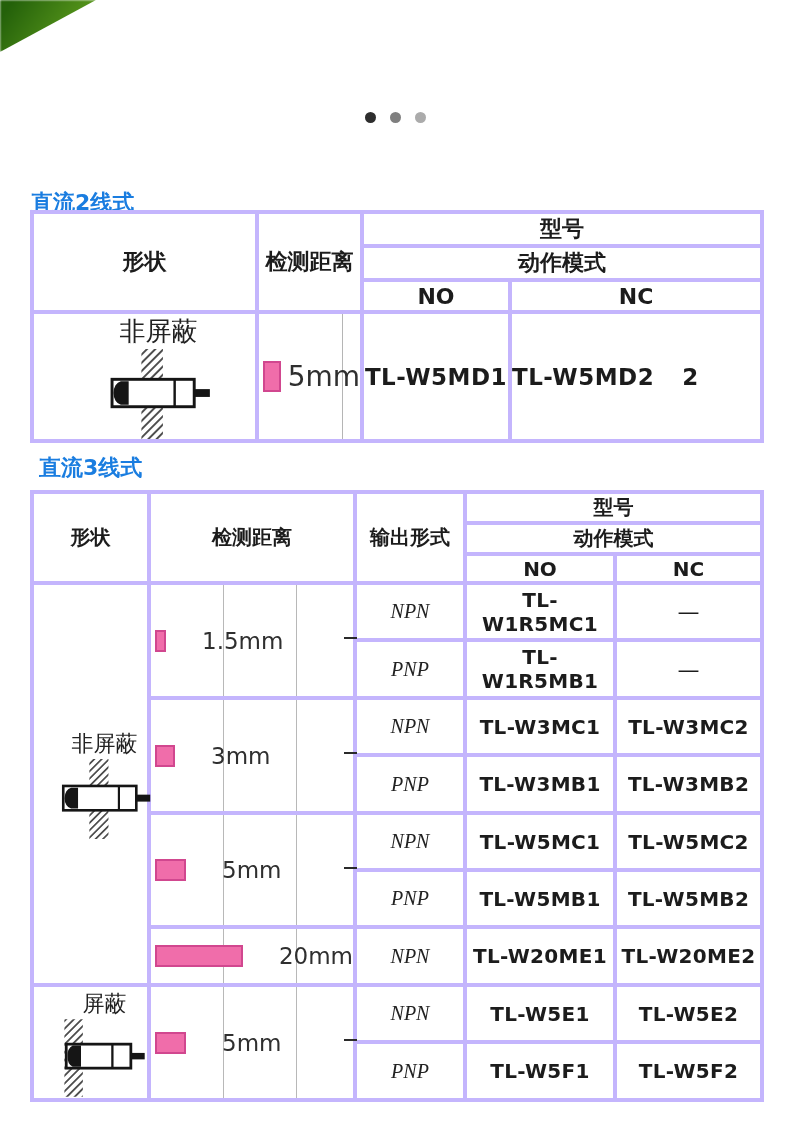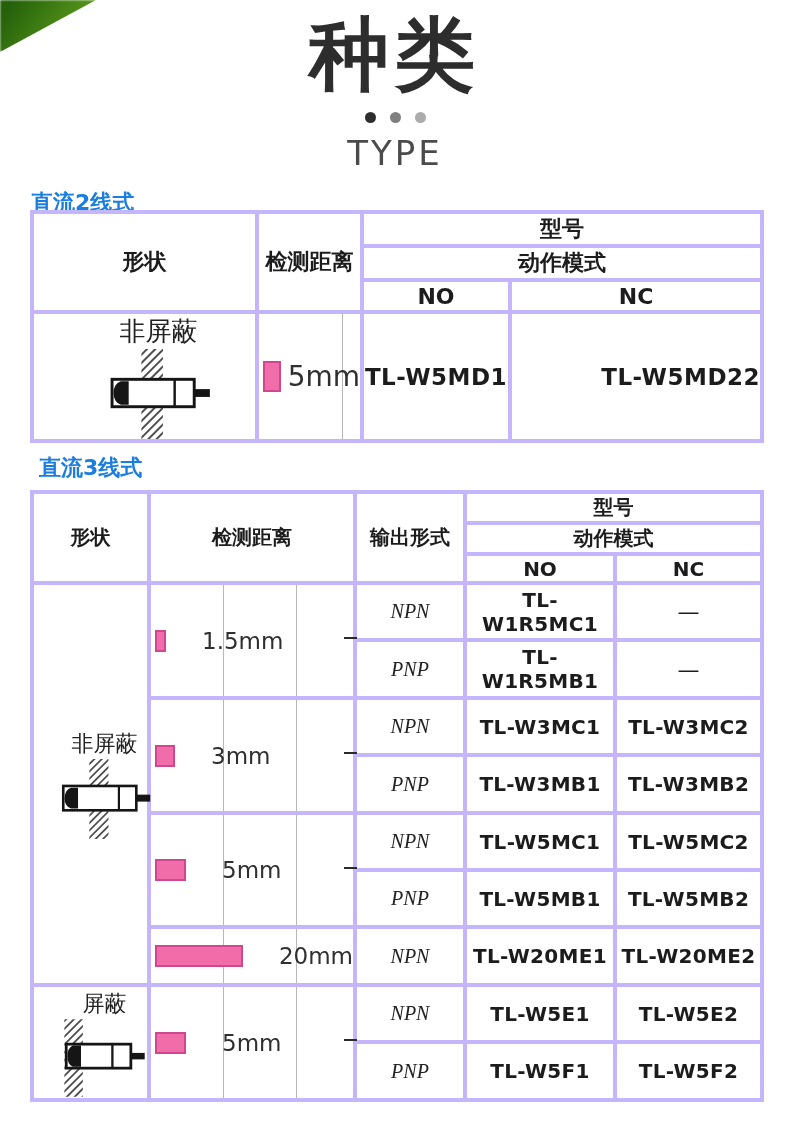--- a/index.html
+++ b/index.html
@@ -55,46 +55,44 @@
   
   td.tick{position:relative;}
   td.tick::after{content:'';position:absolute;left:-13px;bottom:-1px;width:13px;height:2px;background:#2a2a2a;}
   
   td.shape{vertical-align:middle;}
   .shapebox{display:flex;flex-direction:column;align-items:center;justify-content:center;gap:0;padding-left:28px;}
   .shape-label{color:#222;}
   .t1 .shape-label{font-size:26px;}
   .t2 .shape-label{font-size:22px;}
   
-  .ncflex{display:flex;justify-content:flex-end;align-items:center;}
+  .ncflex{display:flex;justify-content:flex-start;align-items:center;gap:28px;}
   
   .watermark{position:absolute;left:148px;top:536px;font-size:44px;letter-spacing:5px;
         color:#8a8a8a;opacity:.55;white-space:nowrap;z-index:5;pointer-events:none;}
 </style>
 </head>
 <body>
 
 <svg width="0" height="0" style="position:absolute" aria-hidden="true">
   <defs>
     <pattern id="hatch" width="6" height="6" patternUnits="userSpaceOnUse" patternTransform="rotate(45)">
       <rect width="6" height="6" fill="#fff"></rect>
       <line x1="1" y1="0" x2="1" y2="6" stroke="#3a3a3a" stroke-width="1.8"></line>
     </pattern>
   </defs>
 </svg>
 
 <div class="page">
   <div class="green-corner"></div>
-  <h1 class="title">种类</h1>
   <div class="dots">
     <span class="d1"></span>
     <span class="d2"></span>
     <span class="d3"></span>
   </div>
-  <div class="subtitle">TYPE</div>
 
   <div class="section-label s1">直流2线式</div>
 
   <table class="t1">
     <colgroup>
         <col style="width:225px">
         <col style="width:105px">
         <col style="width:148px">
         <col style="width:252px">
       </colgroup>

